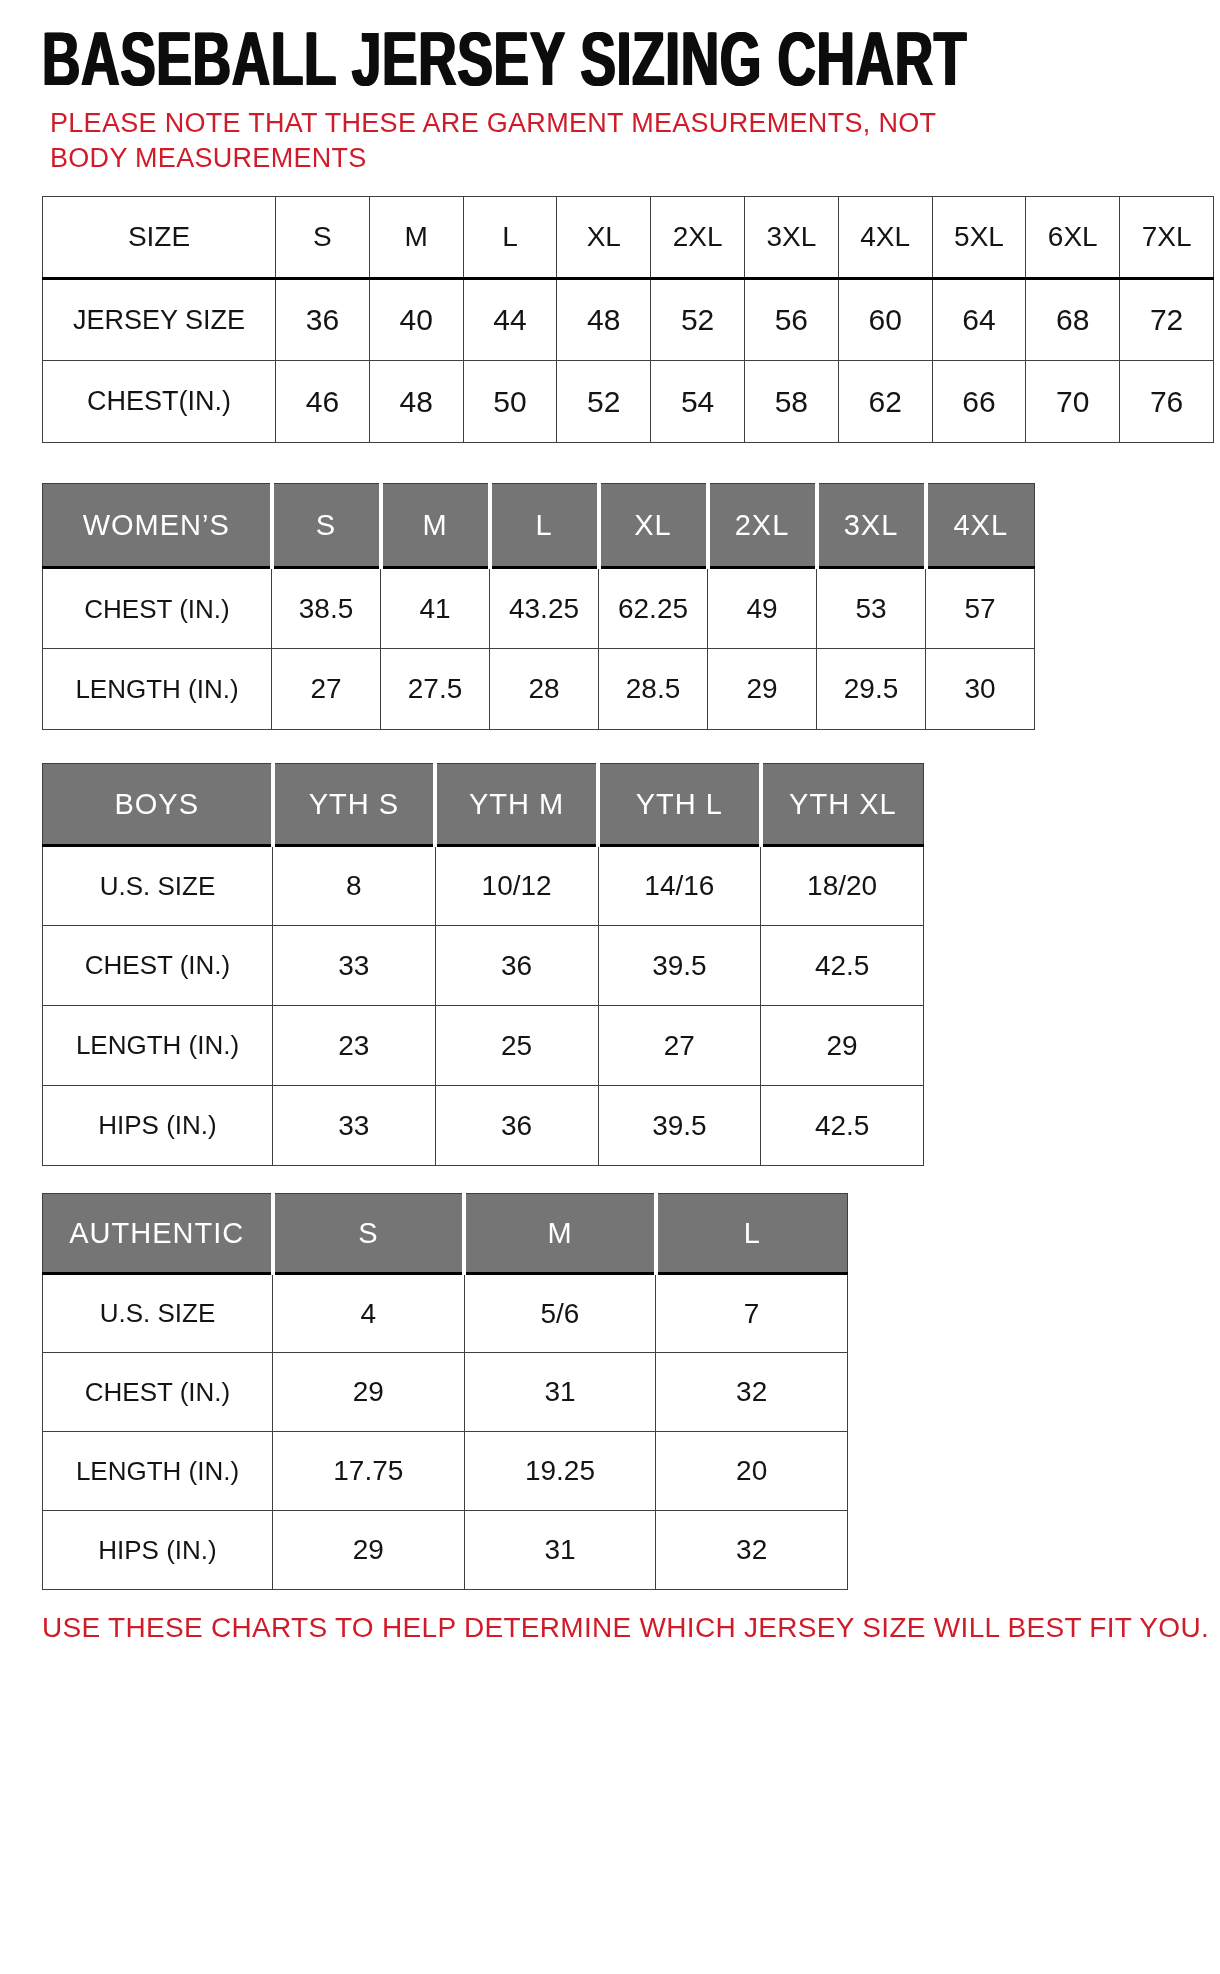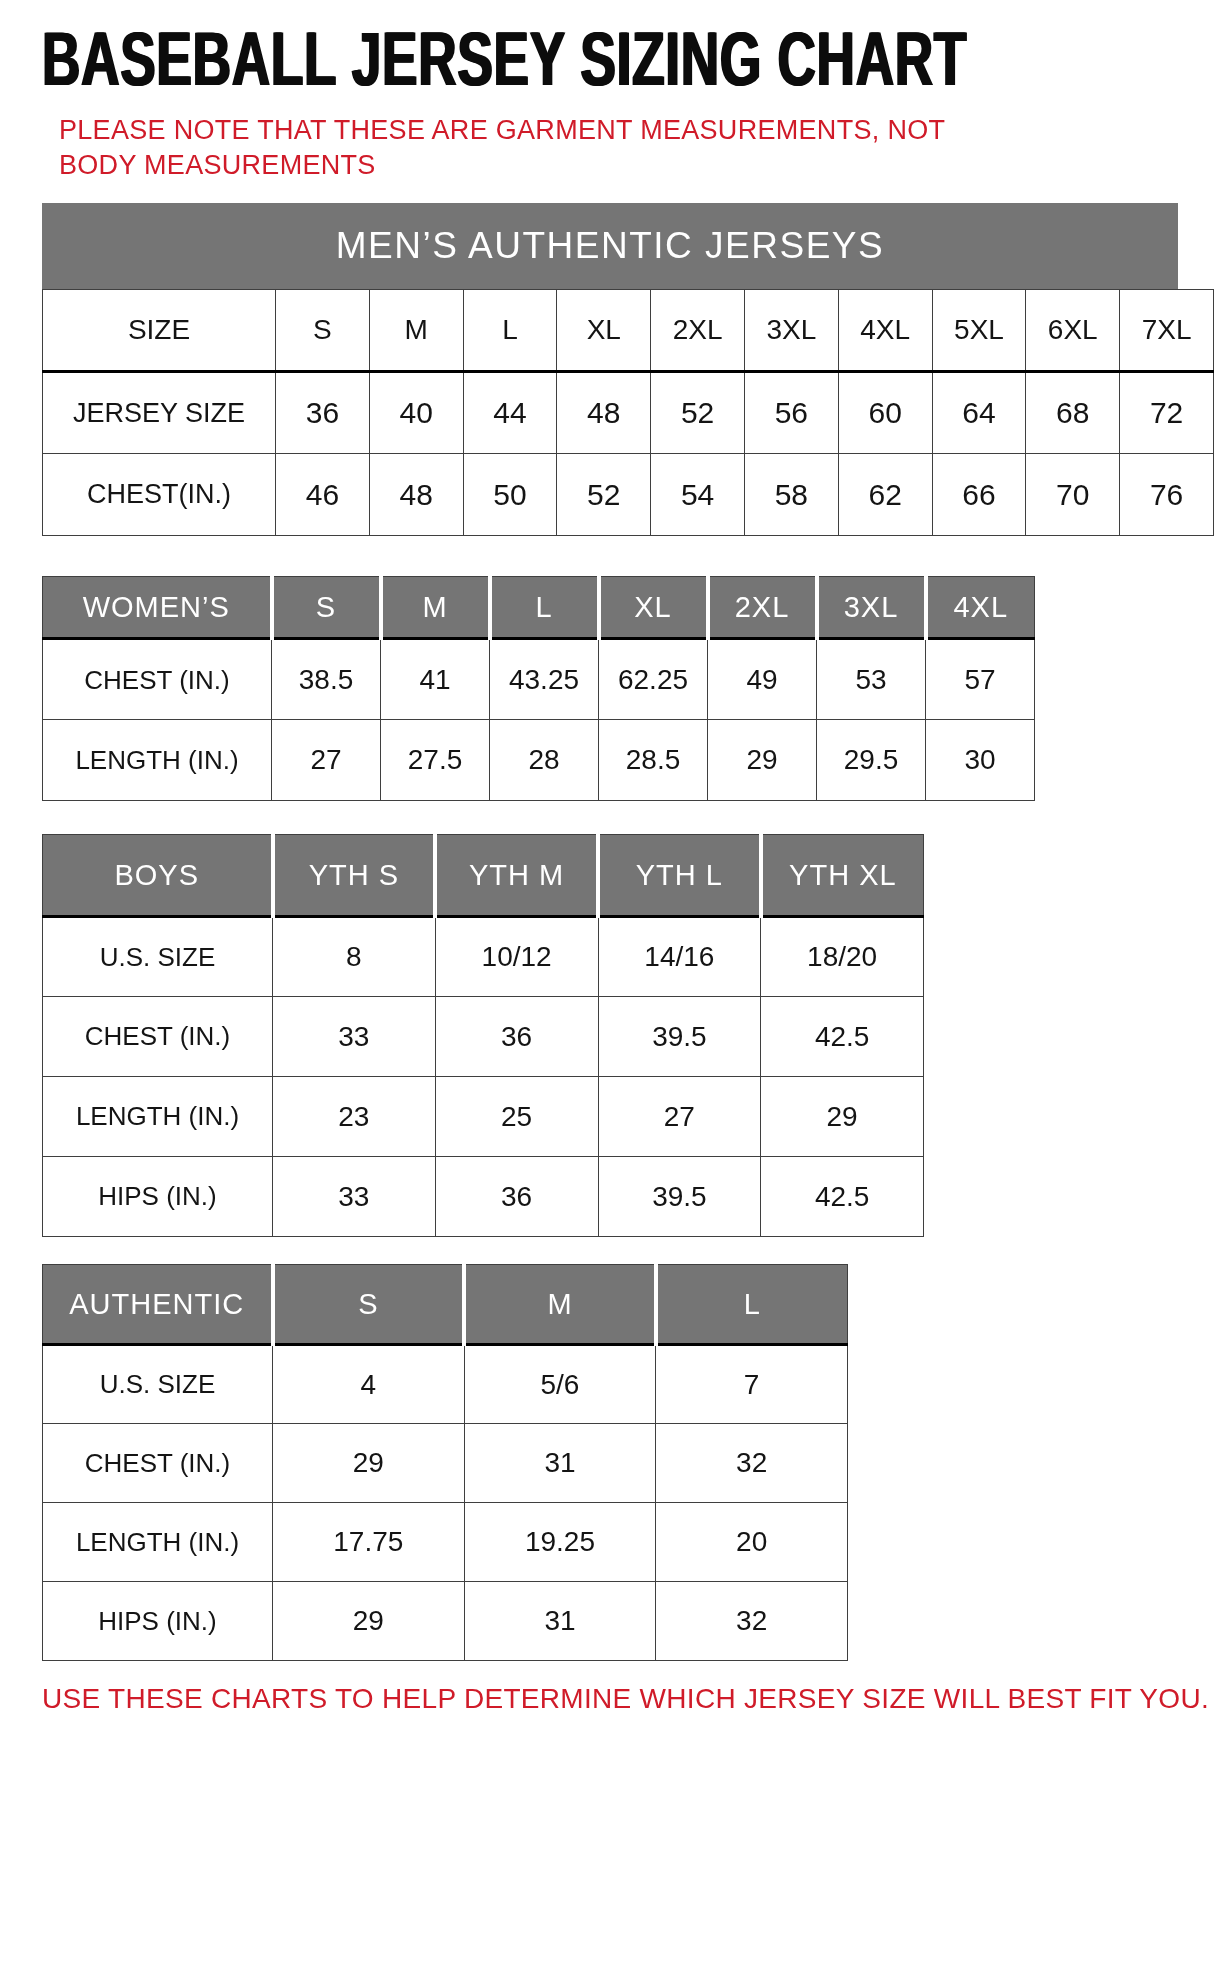--- a/index.html
+++ b/index.html
@@ -19,21 +19,21 @@
   
   h1.title{margin:0 0 10px;height:74px;line-height:74px;font-size:76px;white-space:nowrap;}
   h1.title .cond{
     display:inline-block;transform:scaleX(.70);transform-origin:0 50%;
     font-weight:800;letter-spacing:1px;color:#0c0c0c;
     text-shadow:1.5px 0 0 currentColor,-1.5px 0 0 currentColor;
   }
 
   
   .note{color:var(--accent-red);font-size:27px;line-height:35px;letter-spacing:.3px;}
-  .note.top{margin:17px;max-width:910px;}
+  .note.top{margin:8px;max-width:910px;}
   .note.bottom{margin:20px 0 0;font-size:28px;white-space:nowrap;}
 
   
   .tbl-sec.mens{margin-top:20px;width:1136px;}
   .tbl-sec.womens{margin-top:40px;}
   .tbl-sec.boys{margin-top:33px;}
   .tbl-sec.preschool{margin-top:27px;}
 
   .banner{
     height:86px;line-height:86px;background:var(--header-gray);color:#fff;
@@ -58,21 +58,21 @@
   .t-mens{width:1172px;}
   .t-mens col.c0{width:233px;}
   .t-mens td,.t-mens tbody th{height:82px;font-size:30px;}
   .t-mens tbody th{font-size:27px;}
   .t-mens tbody tr:first-child td,
   .t-mens tbody tr:first-child th{border-bottom:3px solid #000;font-size:28px;}
 
   
   .t-womens{width:993px;}
   .t-womens col.c0{width:229px;}
-  .t-womens thead th{height:62px;margin-left:28px;}
+  .t-womens thead th{height:84px;margin-left:28px;}
   .t-womens td,.t-womens tbody th{height:81px;font-size:28px;}
   .t-womens tbody th{font-size:26px;line-height:32px;}
 
   
   .t-boys{width:882px;}
   .t-boys col.c0{width:230px;}
   .t-boys thead th{height:82px;}
   .t-boys td,.t-boys tbody th{height:80px;font-size:28px;}
   .t-boys tbody th{font-size:26px;}
 
@@ -86,21 +86,20 @@
 </head>
 <body>
 
 <main class="page">
 
   <h1 class="title"><span class="cond">BASEBALL JERSEY SIZING CHART</span></h1>
 
   <p class="note top">PLEASE NOTE THAT THESE ARE GARMENT MEASUREMENTS, NOT BODY MEASUREMENTS</p>
 
   <section class="tbl-sec mens">
-    <div class="banner">MEN’S AUTHENTIC JERSEYS</div>
     <table class="grid t-mens">
         <colgroup>
           <col class="c0">
           <col class="cn">
           <col class="cn">
           <col class="cn">
           <col class="cn">
           <col class="cn">
           <col class="cn">
           <col class="cn">

